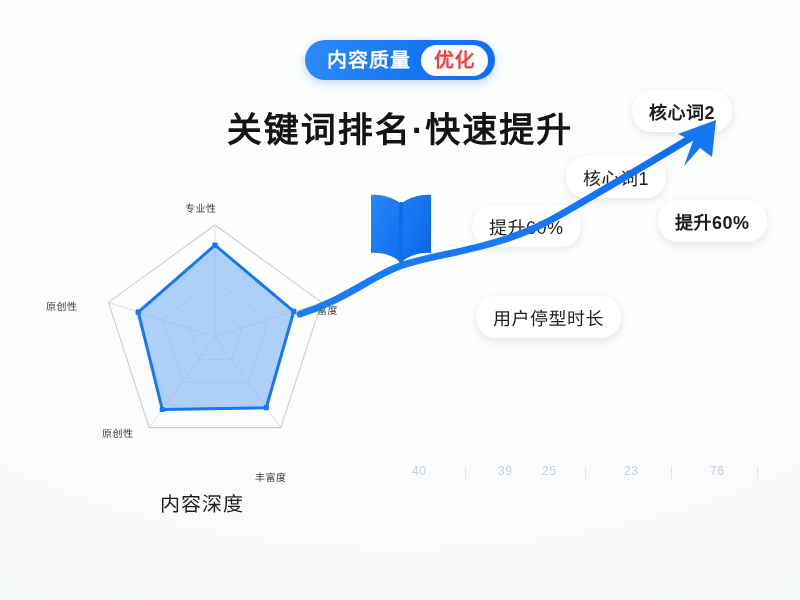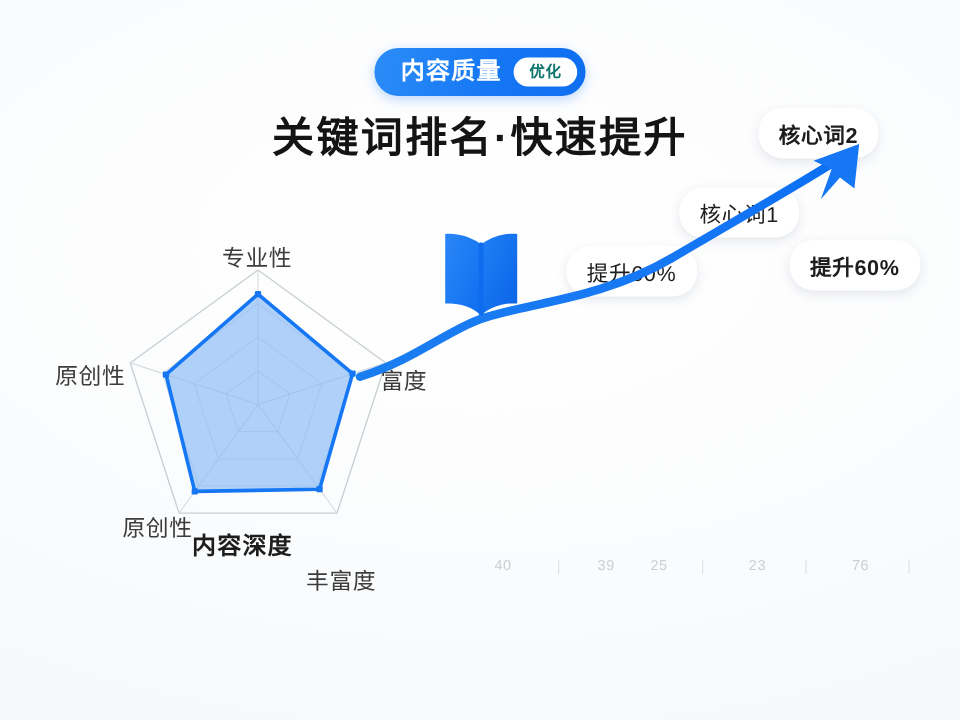--- a/index.html
+++ b/index.html
@@ -29,51 +29,51 @@
     box-shadow:0 3px 10px rgba(22,119,245,.28);
     z-index:12;
   }
   .badge-main{
     color:#ffffff;font-size:20px;font-weight:700;letter-spacing:1px;
     line-height:1;white-space:nowrap;
   }
   .badge-tag{
     margin-left:10px;
     background:#ffffff;
-    color:#0f766e;
-    font-size:13px;font-weight:700;letter-spacing:.5px;
+    color:#ef4444;
+    font-size:20px;font-weight:700;letter-spacing:.5px;
     border-radius:18px;
     padding:5px 13px 6px;
     line-height:1;white-space:nowrap;
   }
   
   .main-title{
-    position:absolute;left:0;right:0;top:86px;
+    position:absolute;left:0;right:0;top:101px;
     text-align:center;
     font-size:35px;font-weight:700;letter-spacing:2px;
     color:#141414;
     white-space:nowrap;
     z-index:11;
   }
   .bottom-title{
     position:absolute;left:0;right:0;top:518px;
     text-align:center;
     font-size:28px;font-weight:700;letter-spacing:2px;
     color:#141414;
     white-space:nowrap;
   }
   .sub-caption{
-    position:absolute;left:160px;top:439px;
-    font-size:20px;font-weight:700;color:#1d1d1d;letter-spacing:1px;
+    position:absolute;left:160px;top:488px;
+    font-size:20px;font-weight:400;color:#1d1d1d;letter-spacing:1px;
     white-space:nowrap;
   }
   
   #radar-wrap{position:absolute;left:40px;top:185px;width:330px;height:290px;}
   .radar-label{
-    position:absolute;font-size:19px;color:#3c3c3c;white-space:nowrap;
+    position:absolute;font-size:10px;color:#3c3c3c;white-space:nowrap;
     letter-spacing:.5px;
   }
   .rl-top{left:145px;top:15px;}
   .rl-right{left:277px;top:117px;}
   .rl-br{left:215px;top:240px;margin-top:44px;}
   .rl-bl{left:62px;top:240px;}
   .rl-left{left:6px;top:113px;}
   
   .pill{
     position:absolute;
@@ -180,20 +180,21 @@
       <path d="M34 20 C26 14, 14 11, 5 12 L5 70 C14 69, 27 72, 34 79 Z" fill="url(#bkL)"></path>
       <path d="M36 20 C44 14, 56 11, 65 12 L65 70 C56 69, 43 72, 36 79 Z" fill="url(#bkR)"></path>
       <rect x="33" y="19" width="4" height="61" rx="1.5" fill="#0e6cee"></rect>
     </svg>
   </div>
 
   <div class="pill pill-strong pill-kw2">核心词2</div>
   <div class="pill pill-kw1">核心词1</div>
   <div class="pill pill-up1">提升60%</div>
   <div class="pill pill-strong pill-up2">提升60%</div>
+  <div class="pill pill-dwell">用户停型时长</div>
 
   <div class="sub-caption">内容深度</div>
 
   <div id="ticks">
       <div class="tick" style="left: 0px;">40</div>
       <div class="tick-mark" style="left: 52px;">|</div>
       <div class="tick" style="left: 86px;">39</div>
       <div class="tick" style="left: 130px;">25</div>
       <div class="tick-mark" style="left: 172px;">|</div>
       <div class="tick" style="left: 212px;">23</div>

